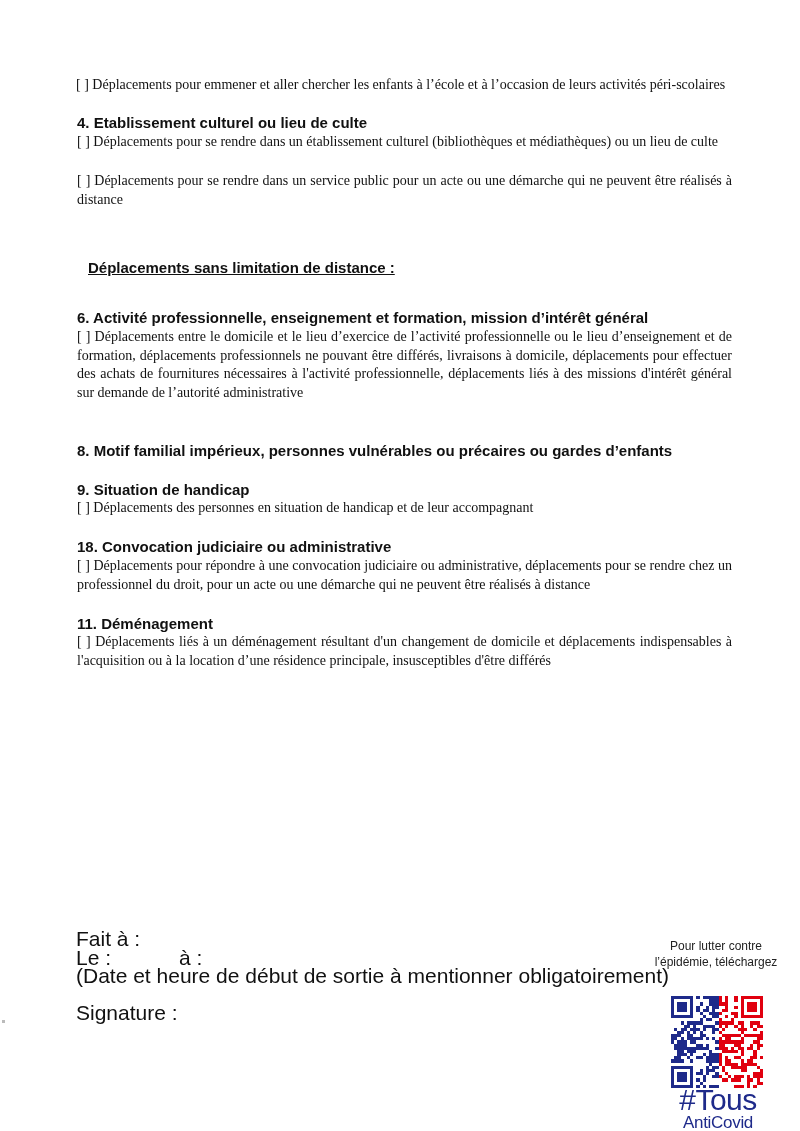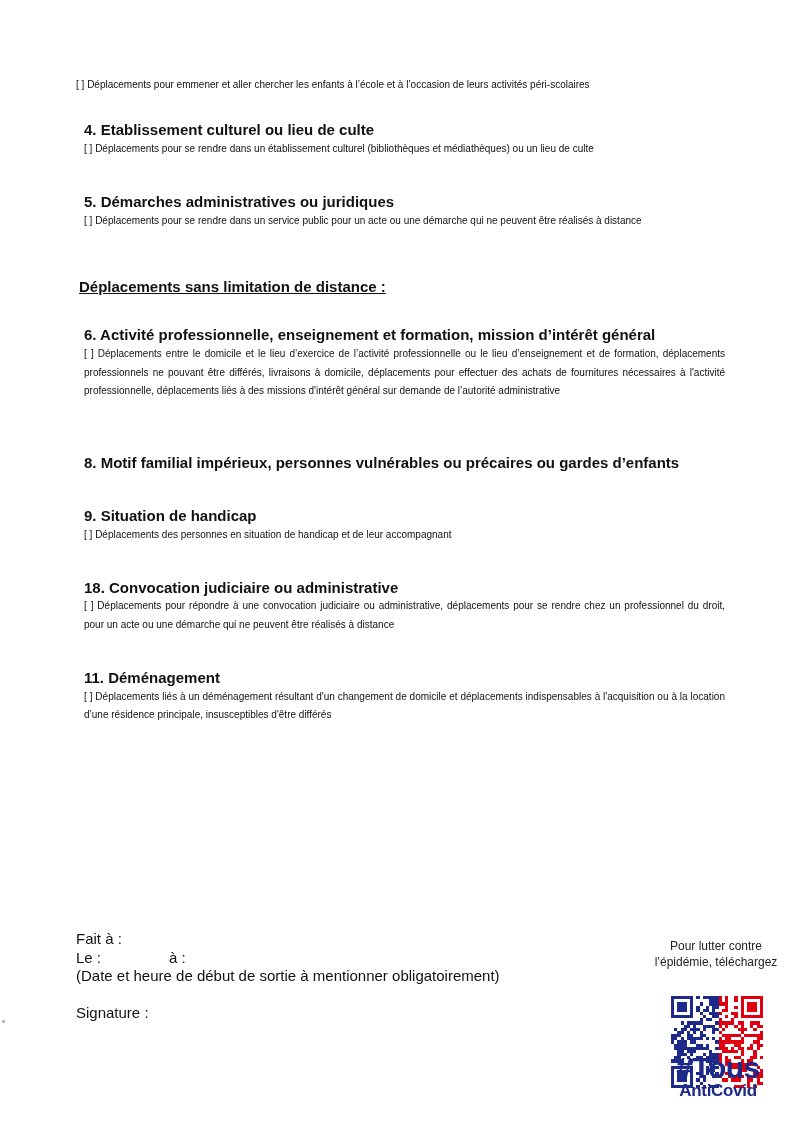--- a/index.html
+++ b/index.html
@@ -1,32 +1,32 @@
 <!DOCTYPE html>
 <html><head>
   <meta charset="utf-8">
   <style>
     html, body { margin: 0; padding: 0; background: #ffffff; }
     body { width: 800px; height: 1131px; position: relative; overflow: hidden;
            font-family: "Liberation Sans", sans-serif; color: #111111; }
     .page { position: absolute; left: 76px; top: 76px; width: 657px; }
-    .p { font-size: 10px; line-height: 18.6px; text-align: justify; margin: 0; }
+    .p { font-size: 14px; line-height: 18.6px; text-align: justify; margin: 0; font-family: Liberation Serif, serif; }
     .p.last-left { text-align-last: left; }
     .h { font-size: 15px; line-height: 18.6px; font-weight: bold; margin: 0; }
-    .block { margin: 8px; }
+    .block { margin: 1px; }
     .gap { height: 18.6px; }
     .gap2 { height: 37px; }
-    .section-title { font-size: 15px; line-height: 18.6px; font-weight: bold; text-decoration: underline; margin: 3px; }
+    .section-title { font-size: 15px; line-height: 18.6px; font-weight: bold; text-decoration: underline; margin: 12px; }
     .cb { display: inline; }
-    .footer { position: absolute; left: 76px; top: 930px; width: 520px; font-size: 15px; line-height: 18.6px; }
+    .footer { position: absolute; left: 76px; top: 930px; width: 520px; font-size: 21px; line-height: 18.6px; }
     .footer .row { white-space: pre; }
     .promo { position: absolute; left: 640px; top: 938px; width: 152px; text-align: center;
              font-size: 12px; line-height: 16px; color: #222; }
     .qr { position: absolute; left: 671px; top: 996px; width: 92px; height: 92px; }
-    .logo { position: absolute; left: 666px; top: 1054px; width: 104px; text-align: center; color: #1e2a8a; font-weight: bold; }
+    .logo { position: absolute; left: 666px; top: 1086px; width: 104px; text-align: center; color: #1e2a8a; font-weight: normal; }
     .logo .l1 { font-size: 30px; line-height: 28px; letter-spacing: -0.5px; }
     .logo .l2 { font-size: 17px; line-height: 17px; letter-spacing: -0.3px; }
     .dot { position: absolute; left: 2px; top: 1020px; width: 3px; height: 3px; background: #bbbbbb; }
   </style>
 </head>
 <body>
 
 <div class="page">
 
   <p class="p last-left">
@@ -38,21 +38,20 @@
   <div class="block">
     <p class="h">4. Etablissement culturel ou lieu de culte</p>
     <p class="p last-left">
       <span class="cb">[   ]</span>
       <span>Déplacements pour se rendre dans un établissement culturel (bibliothèques et médiathèques) ou un lieu de culte</span>
     </p>
   </div>
   <div class="gap"></div>
 
   <div class="block">
-    <p class="h">5. Démarches administratives ou juridiques</p>
     <p class="p last-left">
       <span class="cb">[  ]</span>
       <span>Déplacements pour se rendre dans un service public pour un acte ou une démarche qui ne peuvent être réalisés à distance</span>
     </p>
   </div>
   <div class="gap2"></div>
 
   <p class="section-title">Déplacements sans limitation de distance :</p>
   <div class="gap"></div>
 

